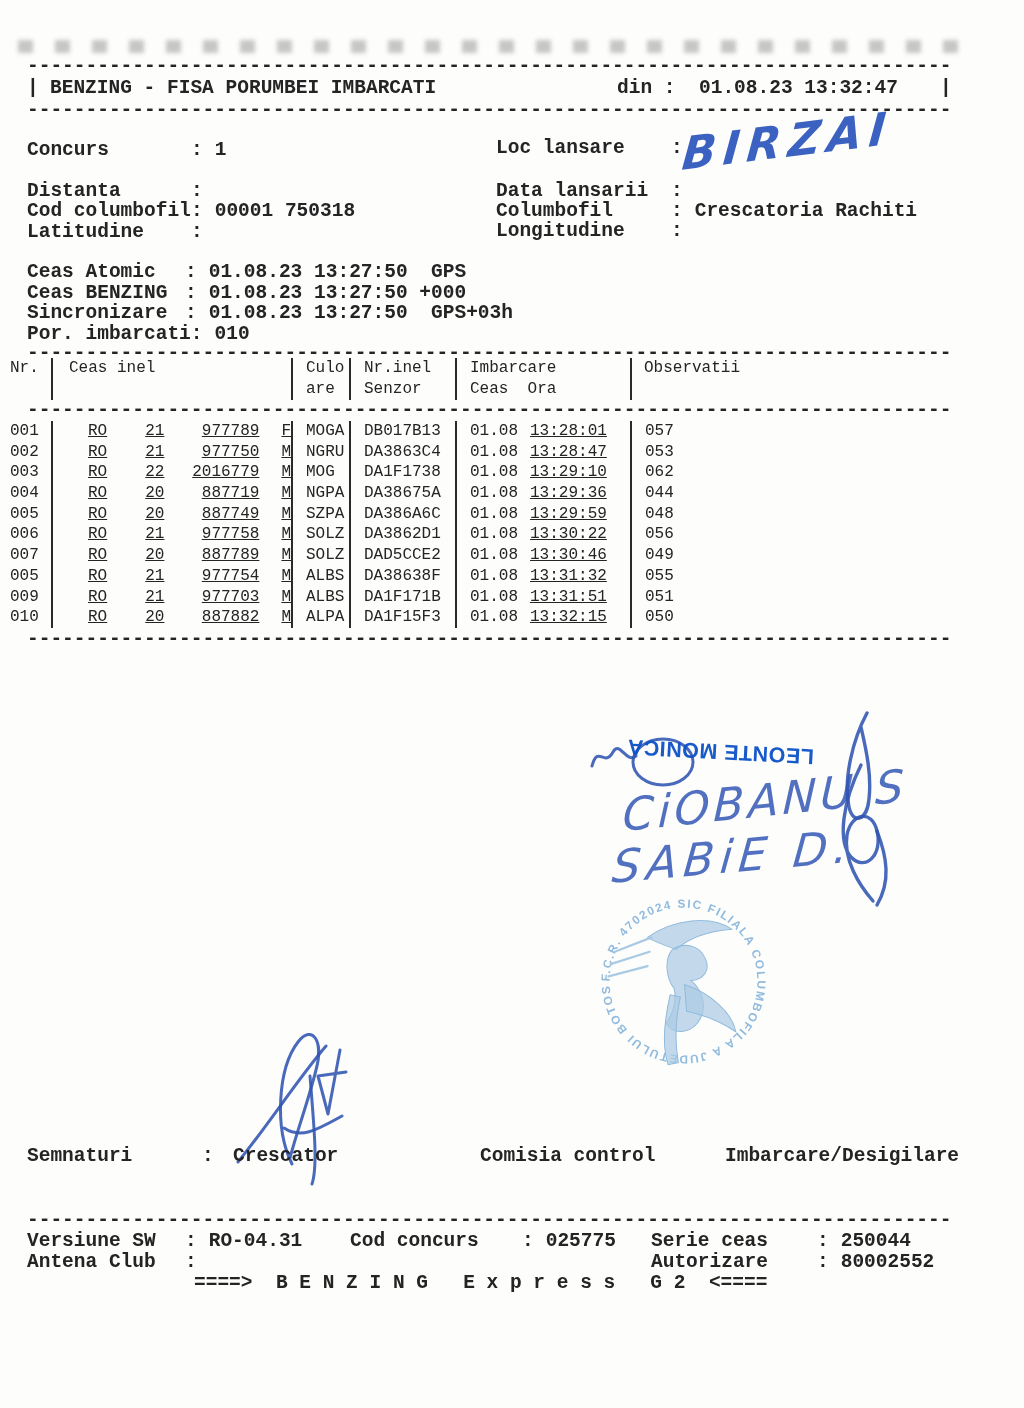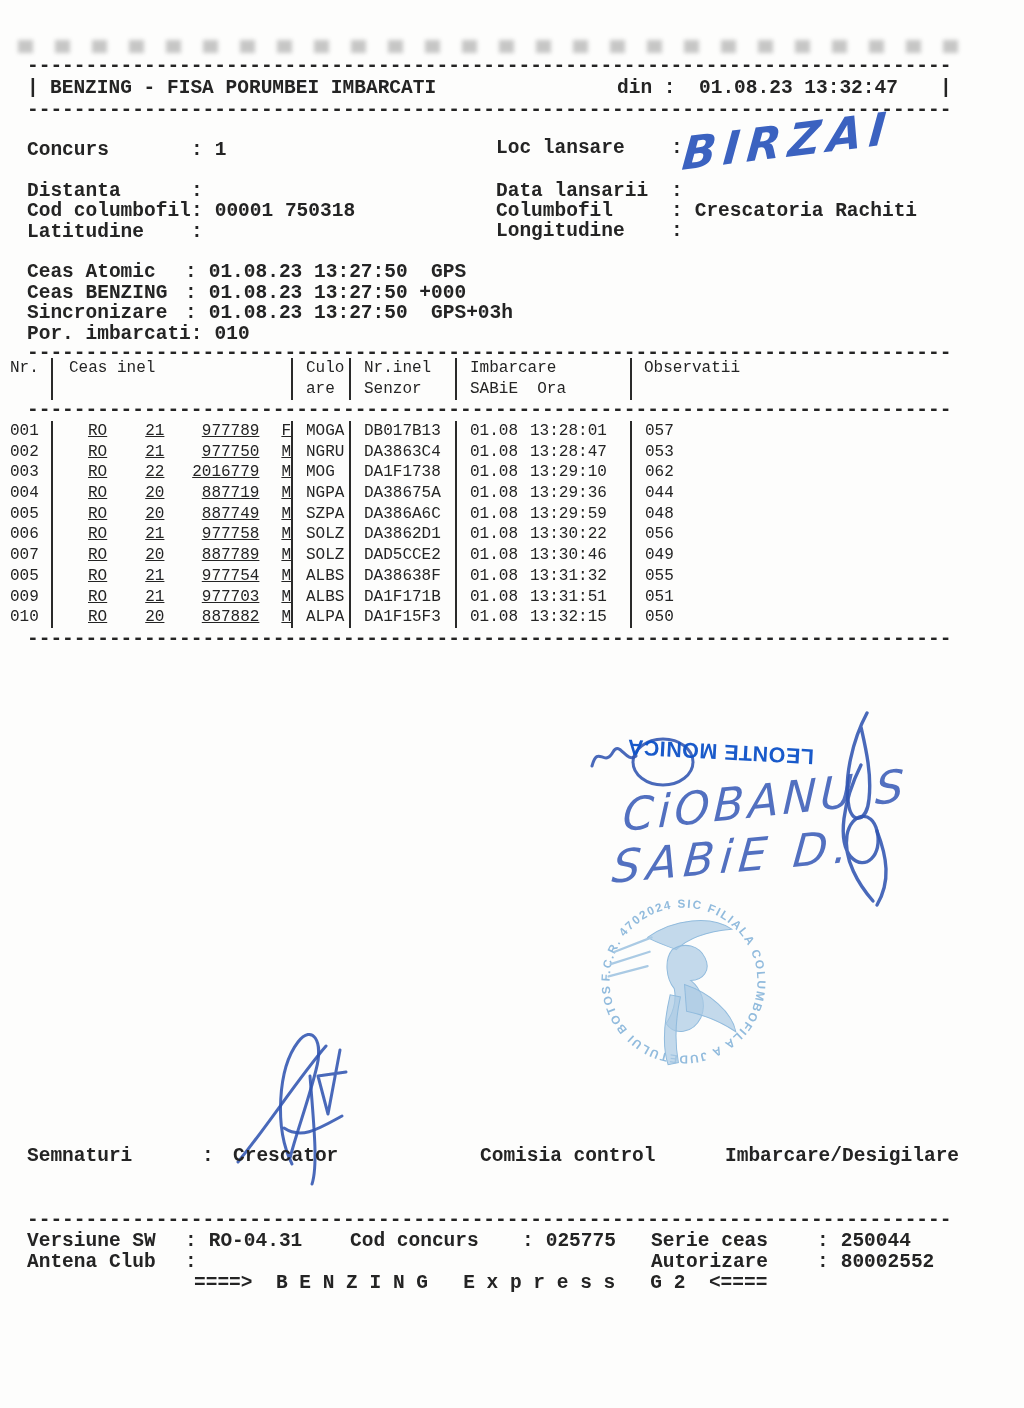--- a/index.html
+++ b/index.html
@@ -34,21 +34,21 @@
   .hrow{height:21px;line-height:21px;}
   .drow{height:20.7px;line-height:20.7px;}
   .c{white-space:pre;font:700 19.5px/inherit "Liberation Mono","DejaVu Sans Mono",monospace;color:#242424;overflow:visible;}
   .bl{border-left:2px solid #2a2a2a;padding-left:13px;}
   .c.serie{display:flex;text-decoration:underline;}
   .sp-tara{margin-left:22px;width:24px;}
   .sp-an{margin-left:34px;width:24px;}
   .sp-inel{width:94px;text-align:right;}
   .sp-sex{margin-left:22px;}
   .c.imb{display:flex;}
-  .sp-ora{margin-left:12px;}
+  .sp-ora{margin-left:12px;text-decoration:underline;}
   .hpad{padding-left:16px;}
   .hpad2{padding-left:12px;}
   
   .pen{position:absolute;color:#3558b6;font-family:"DejaVu Sans",sans-serif;font-style:italic;}
   .bw-loc{
     left:680px;top:128px;font-size:45px;font-weight:700;letter-spacing:7px;opacity:.92;
     color:#2b55bb;transform:rotate(-7deg) skewX(-12deg);transform-origin:left bottom;
   }
   .bw-name1{left:622px;top:774px;font-size:45px;letter-spacing:4px;opacity:.85;transform:rotate(-6deg) skewX(-8deg);}
   .bw-name2{left:612px;top:830px;font-size:45px;letter-spacing:6px;opacity:.85;transform:rotate(-5deg) skewX(-10deg);}
@@ -153,21 +153,21 @@
       <span class="c bl">Culo</span>
       <span class="c bl">Nr.inel</span>
       <span class="c bl">Imbarcare</span>
       <span class="c bl hpad2">Observatii</span>
     </div>
     <div class="trow hrow">
       <span class="c"></span>
       <span class="c bl"></span>
       <span class="c bl">are</span>
       <span class="c bl">Senzor</span>
-      <span class="c bl">SABiE  Ora</span>
+      <span class="c bl">Ceas  Ora</span>
       <span class="c bl"></span>
     </div>
   </div>
 
   <span class="t" style="left:27px;top:400px">-------------------------------------------------------------------------------</span>
 
   <div class="tbl" style="top:421px">
 
     <div class="trow drow">
       <span class="c">001</span>

